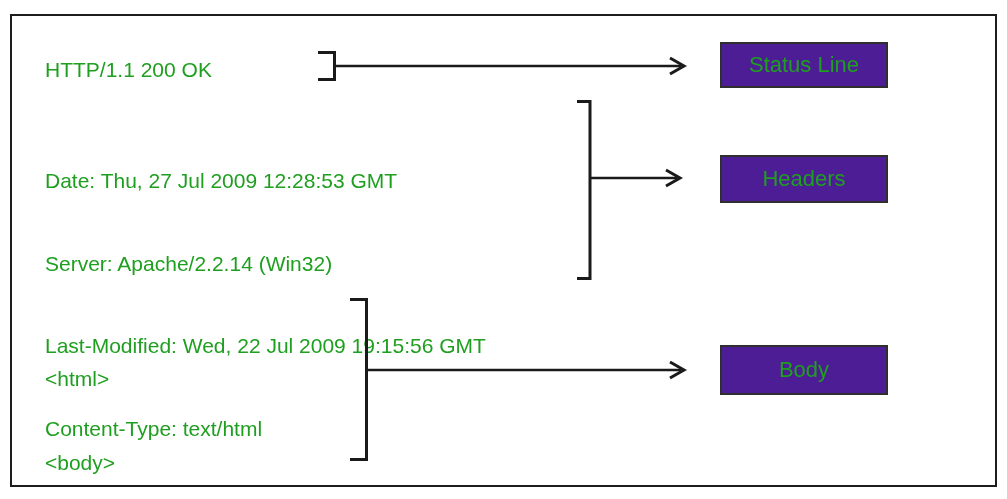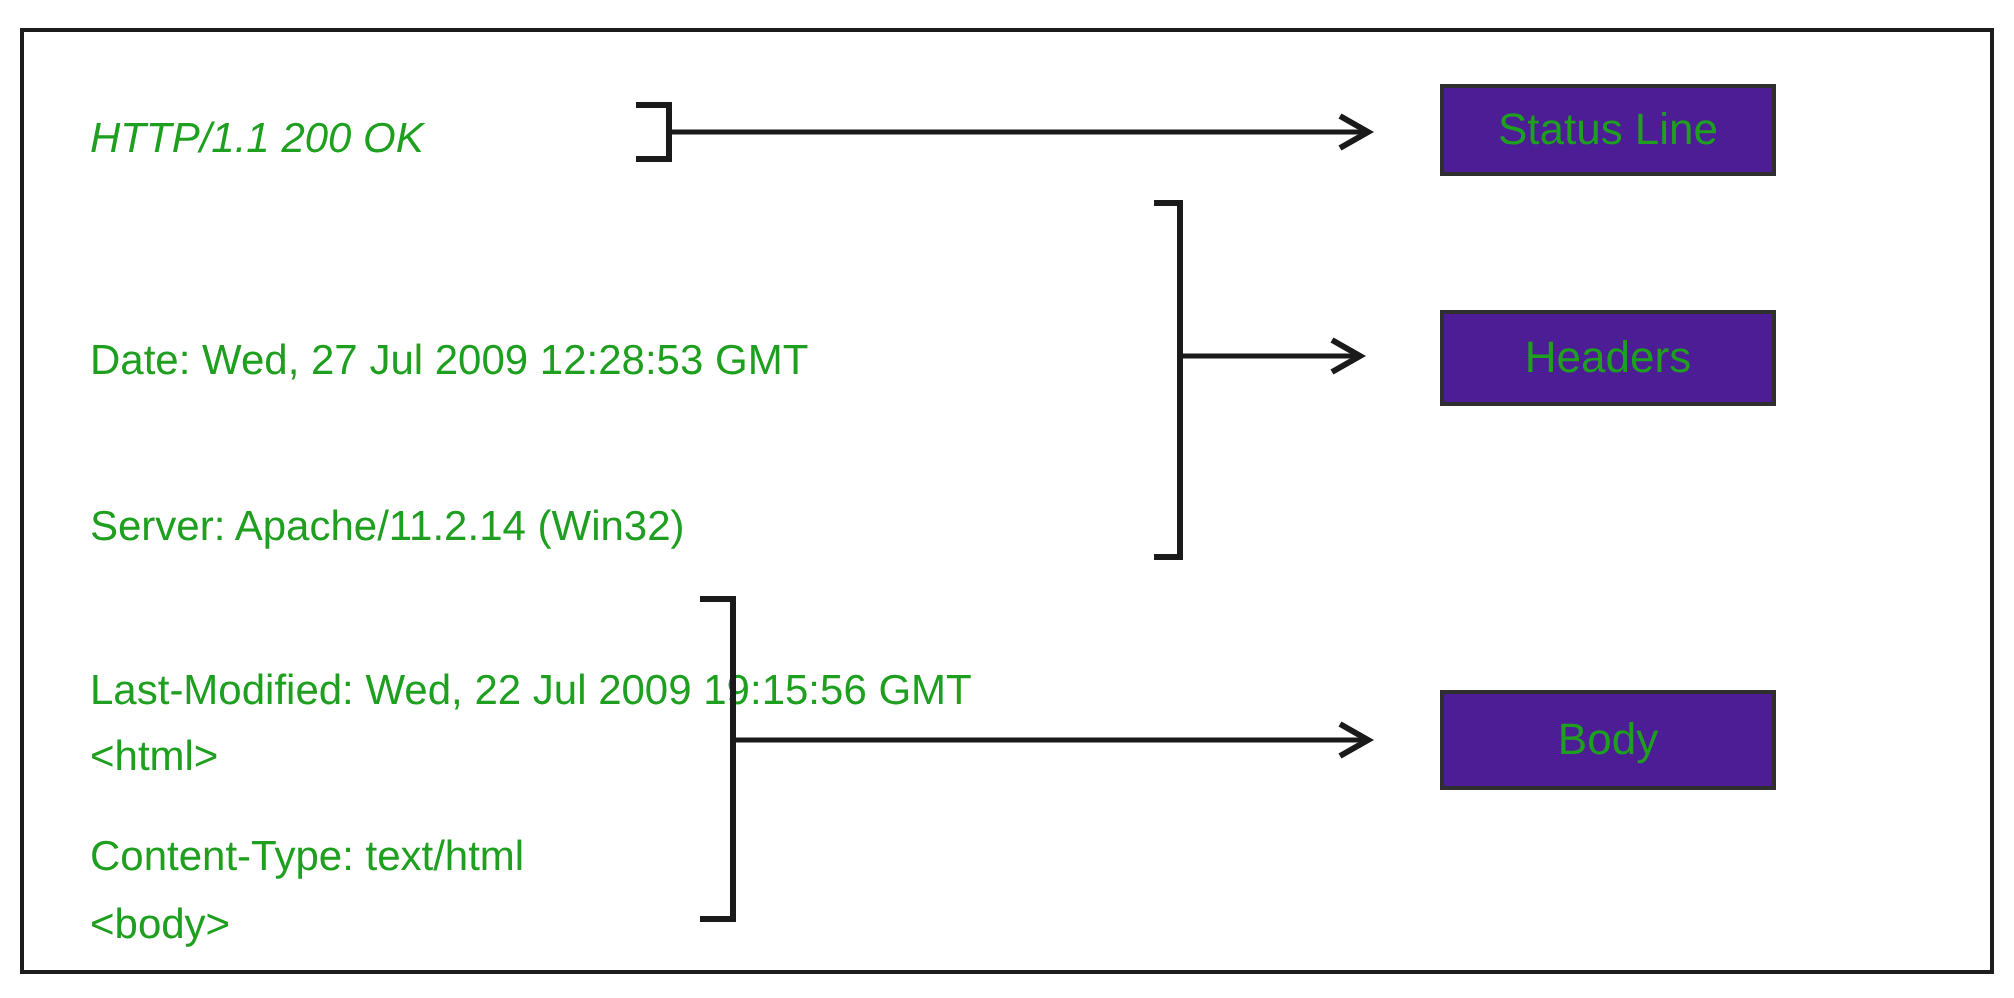--- a/index.html
+++ b/index.html
@@ -28,21 +28,20 @@
   .green-text {
     position: absolute;
     color: #1f9f1f;
     font-size: 21px;
     white-space: pre;
   }
   .status-line-text {
     left: 45px;
     top: 56px;
     line-height: 27px;
-    font-style: italic;
   }
   .headers-block {
     left: 45px;
     top: 112px;
     line-height: 27.5px;
   }
   .body-block {
     left: 45px;
     top: 309px;
     line-height: 28px;
@@ -79,22 +78,22 @@
 </head>
 <body>
 
 <div class="canvas">
 
   <div class="frame"></div>
 
   <div class="green-text status-line-text">HTTP/1.1 200 OK</div>
 
   <div class="green-text headers-block">
-    <div>Date: Wed, 27 Jul 2009 12:28:53 GMT</div>
-    <div>Server: Apache/11.2.14 (Win32)</div>
+    <div>Date: Thu, 27 Jul 2009 12:28:53 GMT</div>
+    <div>Server: Apache/2.2.14 (Win32)</div>
     <div>Last-Modified: Wed, 22 Jul 2009 19:15:56 GMT</div>
     <div>Content-Type: text/html</div>
     
   </div>
 
   <div class="green-text body-block">
     <div>&lt;html&gt;</div>
     <div>&lt;body&gt;</div>
     
     

